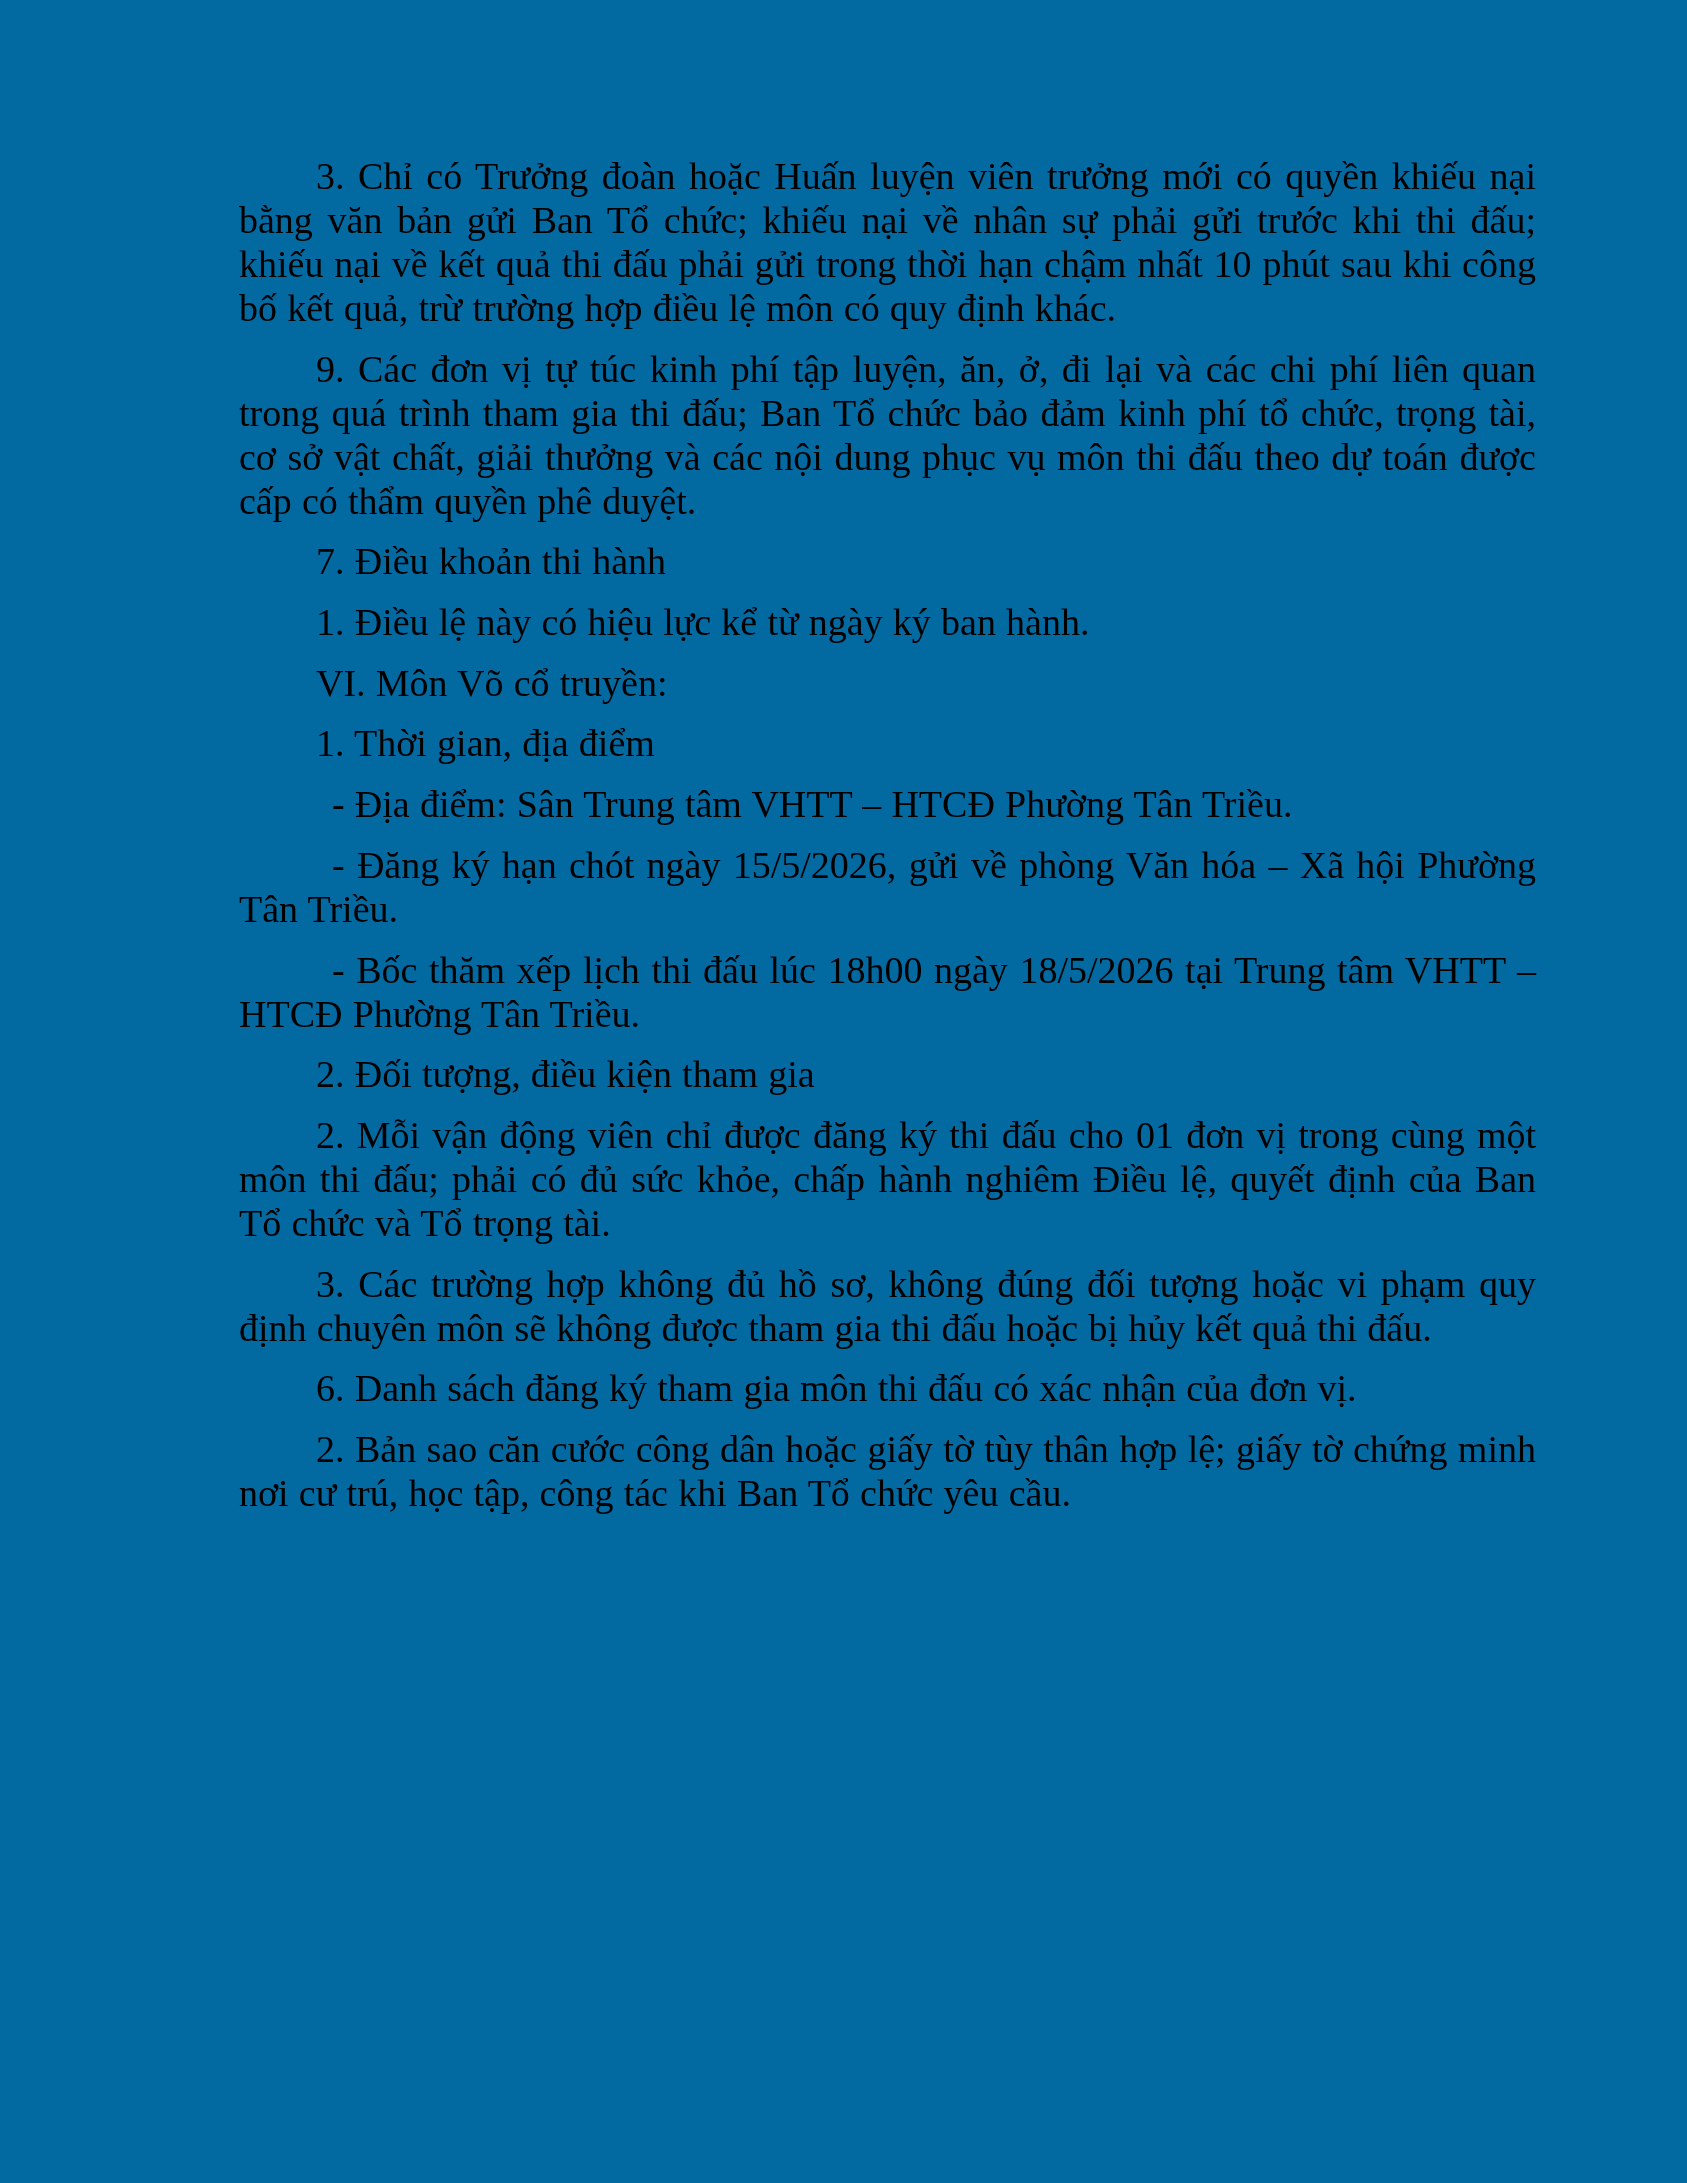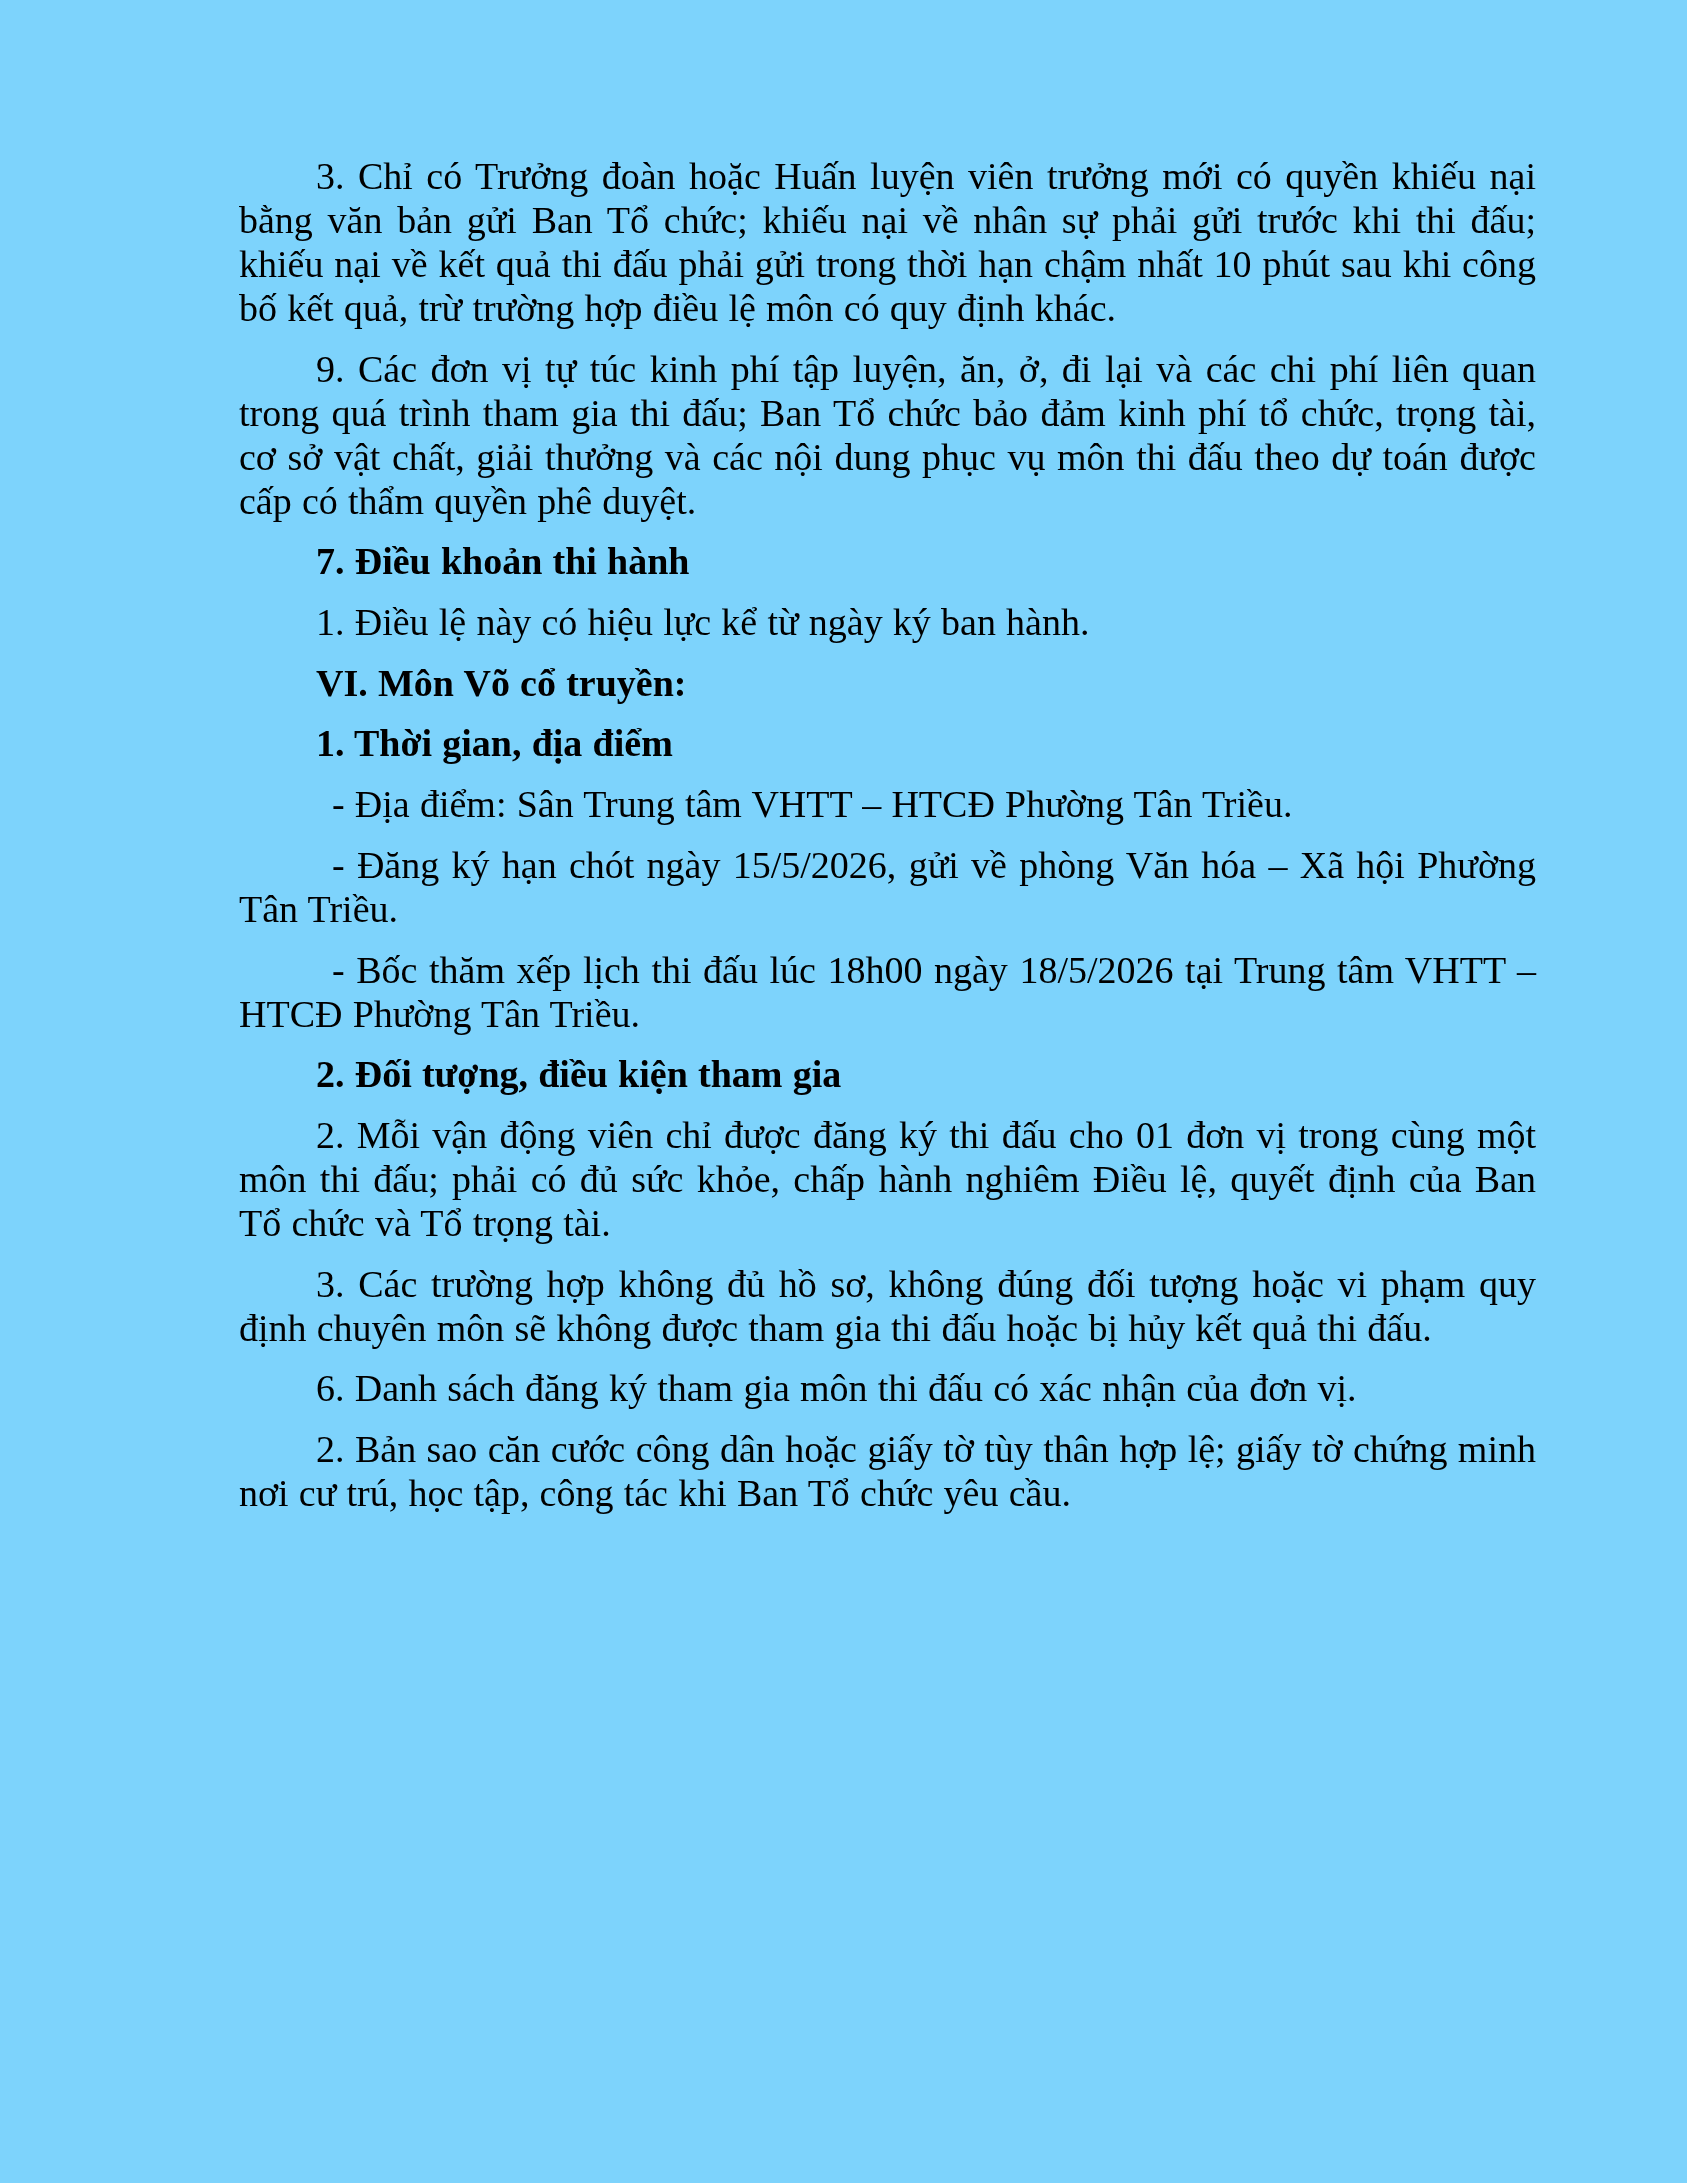--- a/index.html
+++ b/index.html
@@ -9,42 +9,42 @@
   }
   body {
     width: 1688px;
     height: 2183px;
     position: relative;
     overflow: hidden;
   }
   .page {
     position: absolute;
     inset: 0;
-    background: #7dd3fc;
+    background: #0369a1;
   }
   .content {
     margin-left: 239px;
     margin-right: 152px;
     padding-top: 154px;
     font-family: "Liberation Serif", "DejaVu Serif", serif;
     font-size: 38px;
     line-height: 44px;
     color: #000000;
     text-align: justify;
   }
   .content p {
     margin: 0 0 16.7px 0;
     text-indent: 77px;
     word-spacing: 0.7px;
   }
   .content p.deep {
     text-indent: 93px;
   }
   .content p.heading {
-    font-weight: 700;
+    font-weight: 400;
   }
 </style>
 </head>
 <body>
 
 <div class="page">
   <div class="content" id="document-content">
       <p class="body">3. Chỉ có Trưởng đoàn hoặc Huấn luyện viên trưởng mới có quyền khiếu nại bằng văn bản gửi Ban Tổ chức; khiếu nại về nhân sự phải gửi trước khi thi đấu; khiếu nại về kết quả thi đấu phải gửi trong thời hạn chậm nhất 10 phút sau khi công bố kết quả, trừ trường hợp điều lệ môn có quy định khác.</p>
       <p class="body">9. Các đơn vị tự túc kinh phí tập luyện, ăn, ở, đi lại và các chi phí liên quan trong quá trình tham gia thi đấu; Ban Tổ chức bảo đảm kinh phí tổ chức, trọng tài, cơ sở vật chất, giải thưởng và các nội dung phục vụ môn thi đấu theo dự toán được cấp có thẩm quyền phê duyệt.</p>
       <p class="heading">7. Điều khoản thi hành</p>

